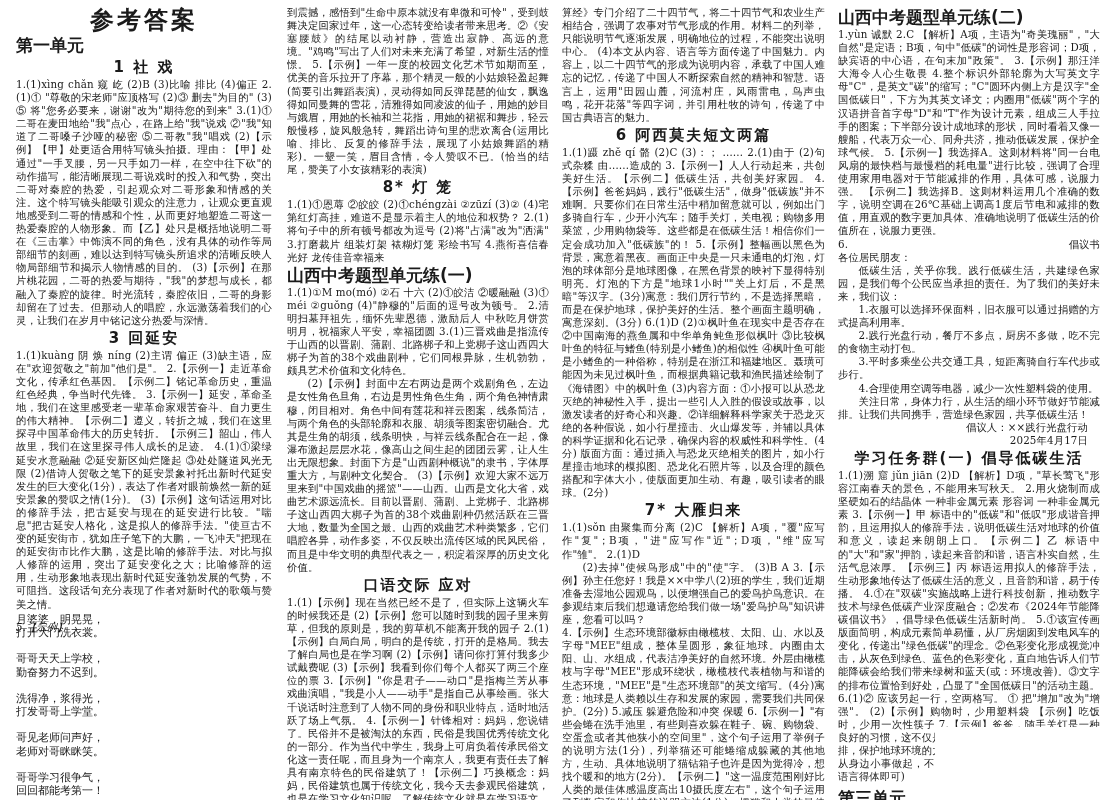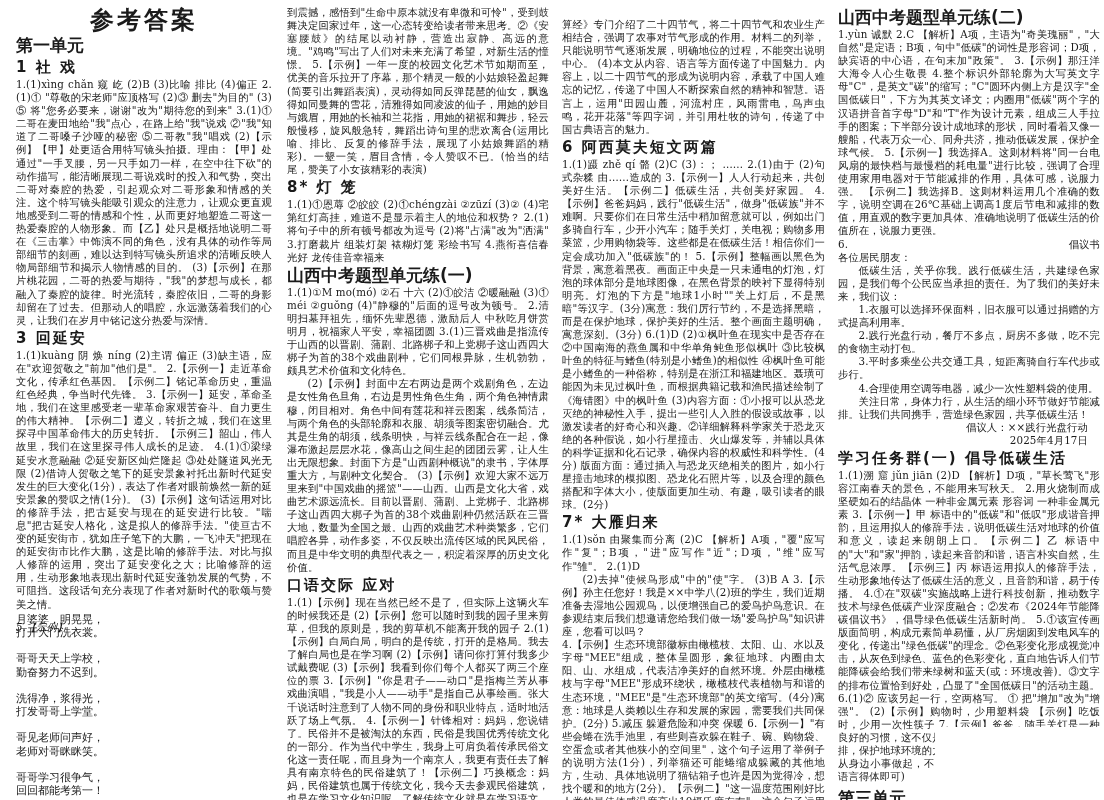--- a/index.html
+++ b/index.html
@@ -11,21 +11,21 @@
   .c2{left:287px;width:262px;}
   .c3{left:562px;width:263px;}
   .c4{left:838px;width:262px;}
   .p{font-size:10.3px;line-height:13.1px;margin:0;text-align:justify;
      letter-spacing:0.15px;word-break:break-all;}
   .h-main{font-family:"DejaVu Sans","Liberation Sans",sans-serif;font-weight:bold;
      font-size:24px;text-align:center;margin:6px 0 0 0;letter-spacing:3px;line-height:28px;}
   .h-unit{font-family:"DejaVu Sans","Liberation Sans",sans-serif;font-weight:bold;
      font-size:17px;text-align:left;margin:0;line-height:22px;}
   .h-lesson{font-family:"DejaVu Sans","Liberation Sans",sans-serif;font-weight:bold;
-     font-size:15px;margin:2px 0 1px 0;line-height:19px;letter-spacing:2px;}
+     font-size:15px;text-align:center;margin:2px 0 1px 0;line-height:19px;letter-spacing:2px;}
   .poem{font-size:11px;line-height:13.3px;}
   .poem .stanza{margin-bottom:13px;}
   .poem-lead{position:absolute;left:16px;font-size:10.3px;line-height:13px;}
   .indent{text-indent:2em;}
   .right{text-align:right;}
   .cut{position:absolute;left:935px;top:727px;width:169px;height:73px;background:#fff;}
 </style>
 </head>
 <body>
 
@@ -73,21 +73,21 @@
     <p class="p">1.(1)①恩蓐 ②皎皎 (2)①chéngzài ②zūzí (3)② (4)宅第红灯高挂，难道不是显示着主人的地位和权势？ 2.(1)将句子中的所有顿号都改为逗号 (2)将"占满"改为"洒满" 3.打磨裁片 组装灯架 裱糊灯笼 彩绘书写 4.燕衔喜信春光好 龙传佳音幸福来</p>
     <div class="h-unit">山西中考题型单元练(一)</div>
     <p class="p">1.(1)①M mo(mó) ②石 十六 (2)①皎洁 ②暖融融 (3)①méi ②guǒng (4)"静穆的"后面的逗号改为顿号。 2.清明扫墓拜祖先，缅怀先辈恩德，激励后人 中秋吃月饼赏明月，祝福家人平安，幸福团圆 3.(1)三晋戏曲是指流传于山西的以晋剧、蒲剧、北路梆子和上党梆子这山西四大梆子为首的38个戏曲剧种，它们同根异脉，生机勃勃，颇具艺术价值和文化特色。</p>
     <p class="p indent">(2)【示例】封面中左右两边是两个戏剧角色，左边是女性角色旦角，右边是男性角色生角，两个角色神情肃穆，闭目相对。角色中间有莲花和祥云图案，线条简洁，与两个角色的头部轮廓和衣服、胡须等图案密切融合。尤其是生角的胡须，线条明快，与祥云线条配合在一起，像瀑布激起层层水花，像高山之间生起的团团云雾，让人生出无限想象。封面下方是"山西剧种概说"的隶书，字体厚重大方，与剧种文化契合。 (3)【示例】欢迎大家不远万里来到"中国戏曲的摇篮"——山西。山西是文化大省，戏曲艺术源远流长。目前以晋剧、蒲剧、上党梆子、北路梆子这山西四大梆子为首的38个戏曲剧种仍然活跃在三晋大地，数量为全国之最。山西的戏曲艺术种类繁多，它们唱腔各异，动作多姿，不仅反映出流传区域的民风民俗，而且是中华文明的典型代表之一，积淀着深厚的历史文化价值。</p>
     <div class="h-lesson">口语交际 应对</div>
     <p class="p">1.(1)【示例】现在当然已经不是了，但实际上这辆火车的时候我还是 (2)【示例】您可以随时到我的园子里来剪草，但我的原则是，我的剪草机不能离开我的园子 2.(1)【示例】白局白局，明白的是传统，打开的是格局。我去了解白局也是在学习啊 (2)【示例】请问你打算付我多少试戴费呢 (3)【示例】我看到你们每个人都买了两三个座位的票 3.【示例】"你是君子——动口"是指梅兰芳从事戏曲演唱，"我是小人——动手"是指自己从事绘画。张大千说话时注意到了人物不同的身份和职业特点，适时地活跃了场上气氛。 4.【示例一】针锋相对：妈妈，您说错了。民俗并不是被淘汰的东西，民俗是我国优秀传统文化的一部分。作为当代中学生，我身上可肩负着传承民俗文化这一责任呢，而且身为一个南京人，我更有责任去了解具有南京特色的民俗建筑了！【示例二】巧换概念：妈妈，民俗建筑也属于传统文化，我今天去参观民俗建筑，也是在学习文化知识呢。了解传统文化就是在学习语文、历史文化知识呀。【示例三】归谬法：妈妈，你说民俗建筑都被淘汰了，可是为什么现在国家还在大力推广传统文化呢？而且语文书上还有不少中国传统文化的知识呢。我今天去参观，其实也是在传承文化呀。</p>
 
   </div>
 
   <div class="col c3">
-    <p class="p" style="margin-top:18px">算经》专门介绍了二十四节气，将二十四节气和农业生产相结合，强调了农事对节气形成的作用。材料二的列举，只能说明节气逐渐发展，明确地位的过程，不能突出说明中心。 (4)本文从内容、语言等方面传递了中国魅力。内容上，以二十四节气的形成为说明内容，承载了中国人难忘的记忆，传递了中国人不断探索自然的精神和智慧。语言上，运用"田园山麓，河流村庄，风雨雷电，鸟声虫鸣，花开花落"等四字词，并引用杜牧的诗句，传递了中国古典语言的魅力。</p>
+    <p class="p" style="margin-top:6px">算经》专门介绍了二十四节气，将二十四节气和农业生产相结合，强调了农事对节气形成的作用。材料二的列举，只能说明节气逐渐发展，明确地位的过程，不能突出说明中心。 (4)本文从内容、语言等方面传递了中国魅力。内容上，以二十四节气的形成为说明内容，承载了中国人难忘的记忆，传递了中国人不断探索自然的精神和智慧。语言上，运用"田园山麓，河流村庄，风雨雷电，鸟声虫鸣，花开花落"等四字词，并引用杜牧的诗句，传递了中国古典语言的魅力。</p>
     <div class="h-lesson">6 阿西莫夫短文两篇</div>
     <p class="p">1.(1)蹑 zhě qí 骼 (2)C (3)：； …… 2.(1)由于 (2)句式杂糅 由……造成的 3.【示例一】人人行动起来，共创美好生活。【示例二】低碳生活，共创美好家园。 4.【示例】爸爸妈妈，践行"低碳生活"，做身"低碳族"并不难啊。只要你们在日常生活中稍加留意就可以，例如出门多骑自行车，少开小汽车；随手关灯，关电视；购物多用菜篮，少用购物袋等。这些都是在低碳生活！相信你们一定会成功加入"低碳族"的！ 5.【示例】整幅画以黑色为背景，寓意着黑夜。画面正中央是一只未通电的灯泡，灯泡的球体部分是地球图像，在黑色背景的映衬下显得特别明亮。灯泡的下方是"地球1小时""关上灯后，不是黑暗"等汉字。(3分)寓意：我们厉行节约，不是选择黑暗，而是在保护地球，保护美好的生活。整个画面主题明确，寓意深刻。(3分) 6.(1)D (2)①枫叶鱼在现实中是否存在 ②中国南海的燕鱼属和中华单角鲀鱼形似枫叶 ③比较枫叶鱼的特征与鳍鱼(特别是小鳍鱼)的相似性 ④枫叶鱼可能是小鳍鱼的一种俗称，特别是在浙江和福建地区。聂璜可能因为未见过枫叶鱼，而根据典籍记载和渔民描述绘制了《海错图》中的枫叶鱼 (3)内容方面：①小报可以从恐龙灭绝的神秘性入手，提出一些引人入胜的假设或故事，以激发读者的好奇心和兴趣。②详细解释科学家关于恐龙灭绝的各种假说，如小行星撞击、火山爆发等，并辅以具体的科学证据和化石记录，确保内容的权威性和科学性。(4分) 版面方面：通过插入与恐龙灭绝相关的图片，如小行星撞击地球的模拟图、恐龙化石照片等，以及合理的颜色搭配和字体大小，使版面更加生动、有趣，吸引读者的眼球。(2分)</p>
     <div class="h-lesson">7* 大雁归来</div>
     <p class="p">1.(1)sǒn 由聚集而分离 (2)C 【解析】A项，"覆"应写作"复"；B项，"进"应写作"近"；D项，"维"应写作"雏"。 2.(1)D</p>
     <p class="p indent">(2)去掉"使候鸟形成"中的"使"字。 (3)B A 3.【示例】孙主任您好！我是××中学八(2)班的学生，我们近期准备去湿地公园观鸟，以便增强自己的爱鸟护鸟意识。在参观结束后我们想邀请您给我们做一场"爱鸟护鸟"知识讲座，您看可以吗？</p>
     <p class="p">4.【示例】生态环境部徽标由橄榄枝、太阳、山、水以及字母"MEE"组成，整体呈圆形，象征地球。内圈由太阳、山、水组成，代表洁净美好的自然环境。外层由橄榄枝与字母"MEE"形成环绕状，橄榄枝代表植物与和谐的生态环境，"MEE"是"生态环境部"的英文缩写。(4分)寓意：地球是人类赖以生存和发展的家园，需要我们共同保护。(2分) 5.减压 躲避危险和冲突 保暖 6.【示例一】"有些会蜷在洗手池里，有些则喜欢躲在鞋子、碗、购物袋、空蛋盒或者其他狭小的空间里"，这个句子运用了举例子的说明方法(1分)，列举猫还可能蜷缩成躲藏的其他地方，生动、具体地说明了猫钻箱子也许是因为觉得冷，想找个暖和的地方(2分)。【示例二】"这一温度范围刚好比人类的最佳体感温度高出10摄氏度左右"，这个句子运用了列数字和作比较的说明方法(1分)，把猫和人类的最佳体感温度进行比较，并用具体数字来呈现比较结果，准确、严谨、客观地说明了猫比人更喜欢高温的特点(2分)。 7.不能删掉。(1分)"左右"的意思是大概、差不多，在文中表示家猫的体感最佳温度比人类的体感最佳温度高出的值大约在10摄氏度，体现了说明文语言的准确性和严谨性。(1分)如果删去，则表述过于绝对，与原文意思不符。(1分) 8.【示例一】下雨前燕子会低飞。这是因为在即将降雨的区域，其气压会稍稍下降，在这样的气压条件下，空气变得稀薄，含氧量随之下降，使很多平时待在半高空的小型飞虫，都往地面附近聚集，故此，燕子也随之低飞捕食。【示例二】猫头鹰，俗称猫头鸟，其头圆，眼睛大，于夜间活动、觅食。"瞎时吃鸟肉，日时拾鸟打"，这是一句用来形容猫头鹰生活习性的顺口溜。猫头鹰属于夜行性猛禽，一到夜晚便是它的天下，较大型的猫头鹰还会捕食其他鸟类，而白天猫头鹰的视力会变差，喜欢藏在树上或树洞里较少活动，如不小心现身，常遭其他鸟类围攻。</p>
 
   </div>
 
   <div class="col c4">

